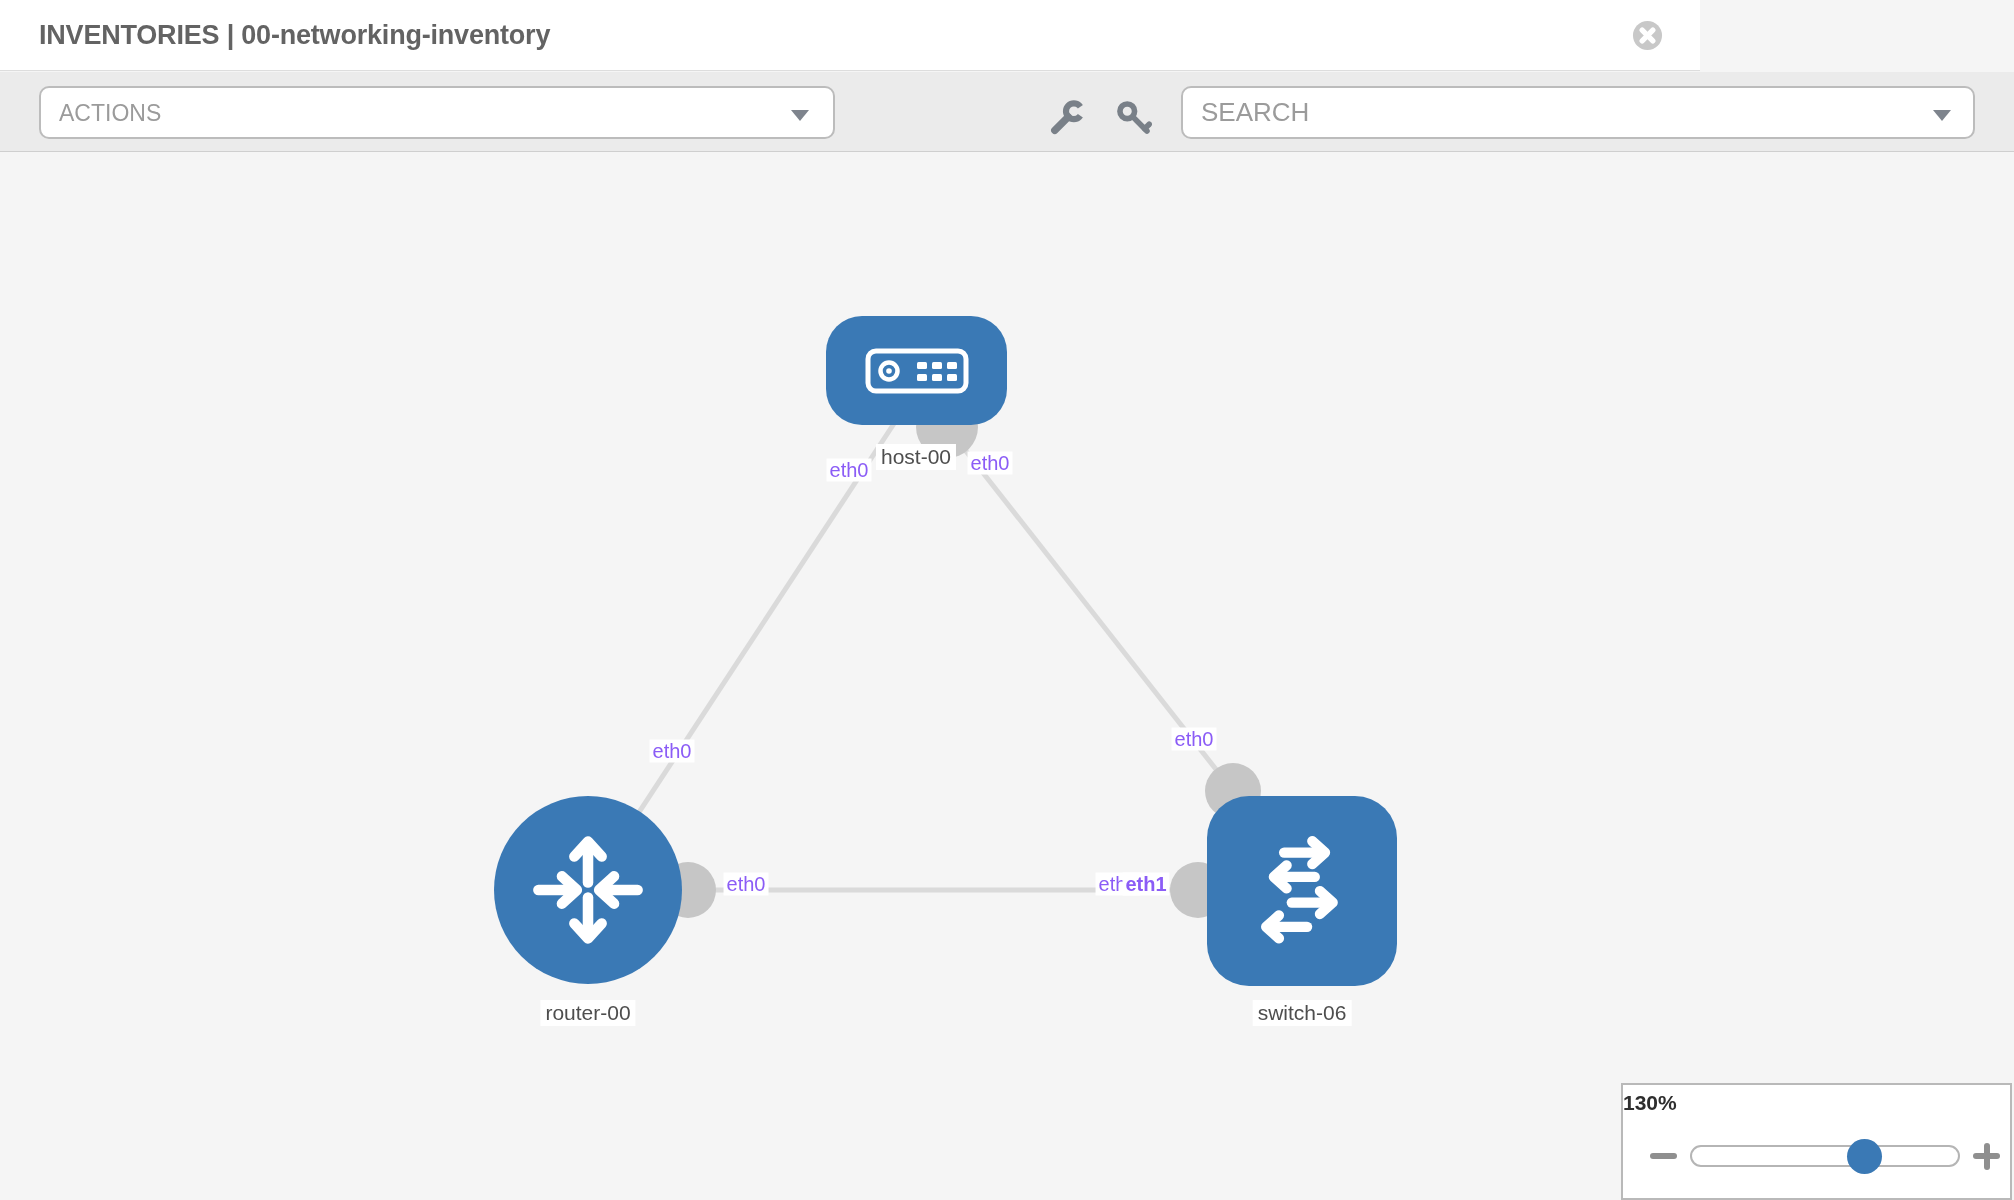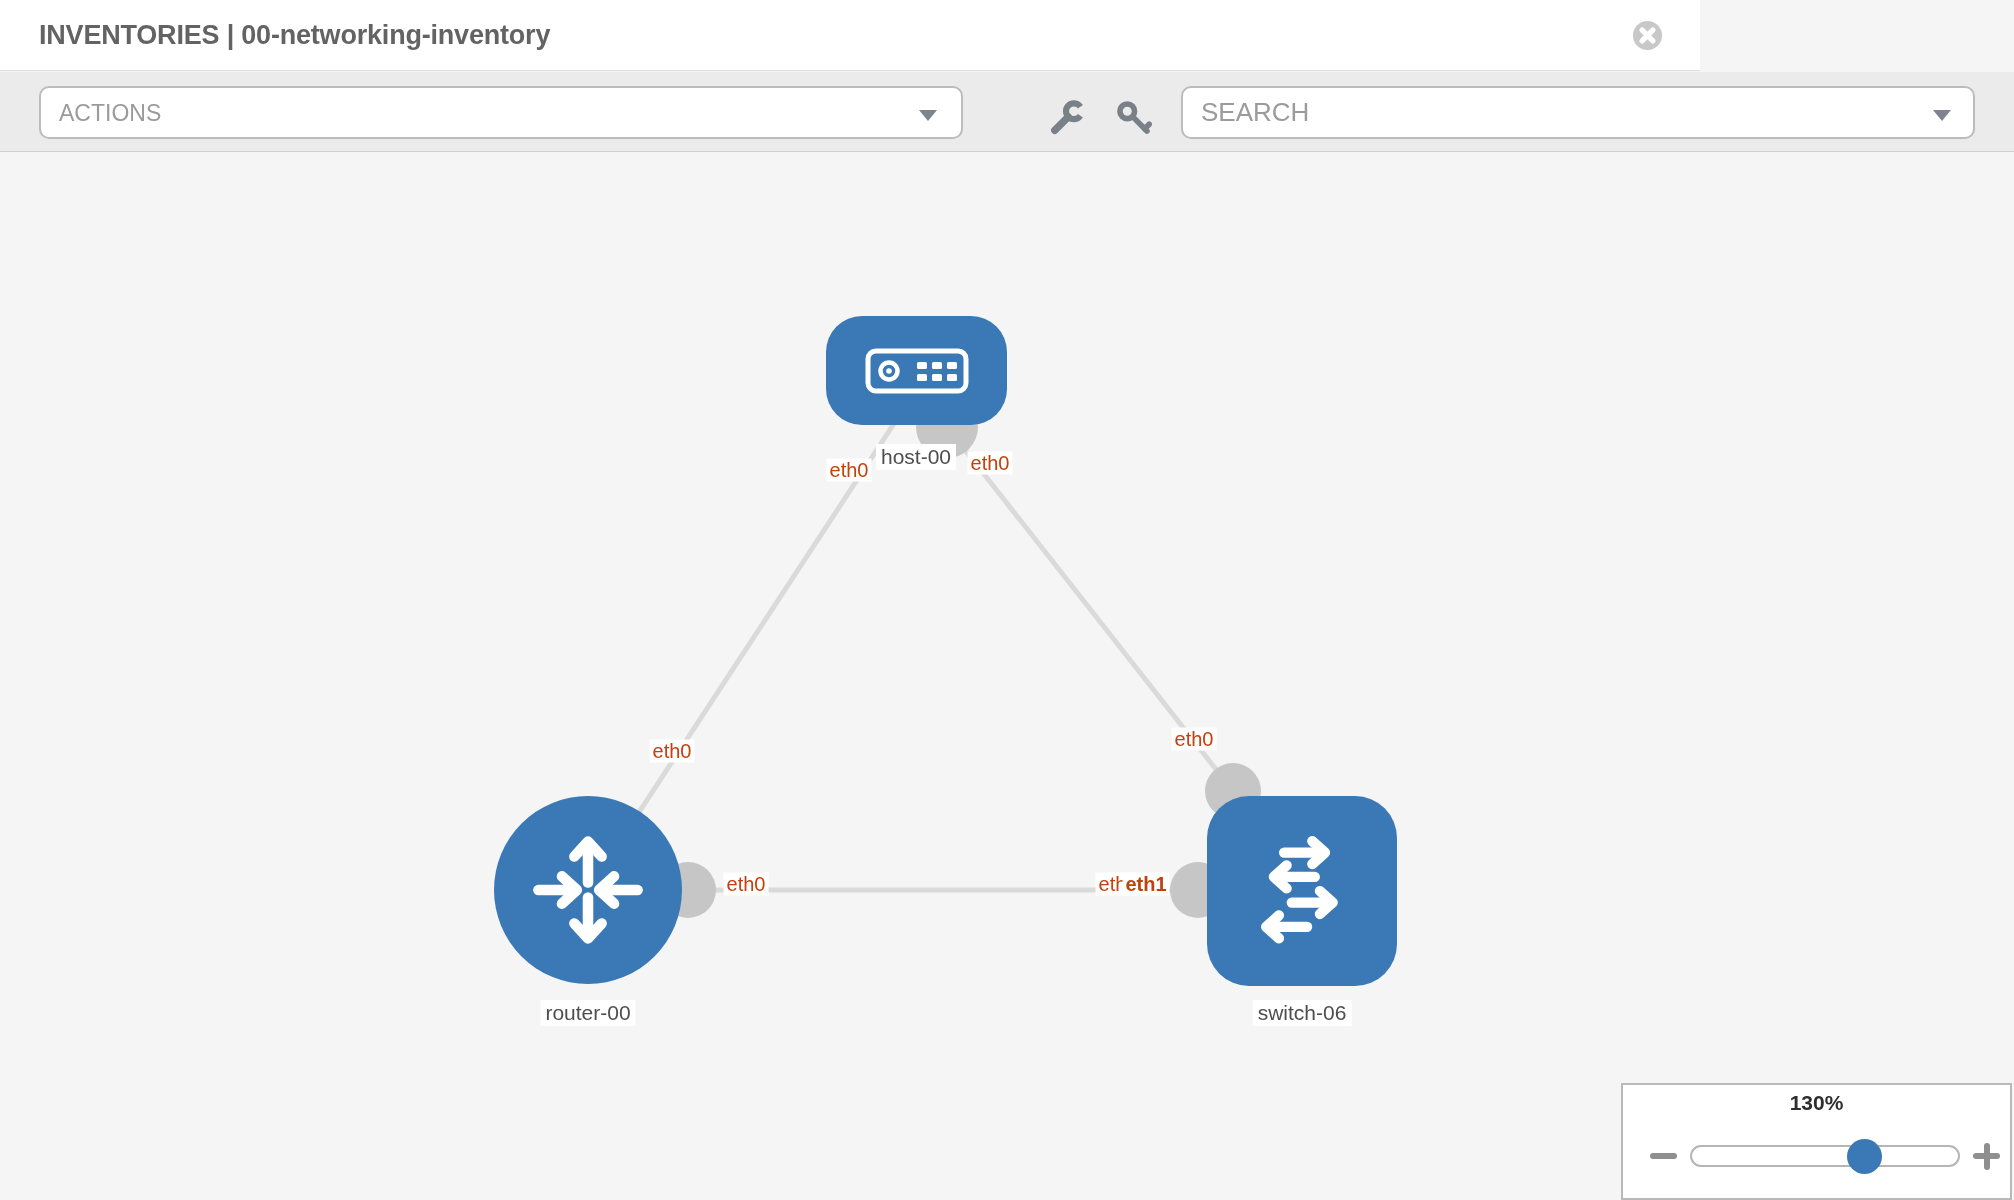--- a/index.html
+++ b/index.html
@@ -11,21 +11,21 @@
             background:#ffffff; border-bottom:1px solid #dddddd; z-index:30; }
   .page-title { position:absolute; left:39px; top:20px; font-size:27px; font-weight:700;
                 color:#636363; letter-spacing:-0.2px; }
   .close-btn { position:absolute; right:37px; top:20px; width:31px; height:31px; cursor:pointer; }
 
   
   .toolbar { position:absolute; top:72px; left:0; width:2014px; height:80px;
              background:#ebebeb; border-bottom:1px solid #cfcfcf; z-index:29; }
   .select-box { position:absolute; top:14px; height:53px; background:#ffffff;
                 border:2px solid #bcbcbc; border-radius:10px; }
-  .actions-box { left:39px; width:924px; cursor:pointer; }
+  .actions-box { left:39px; width:796px; cursor:pointer; }
   .search-box  { left:1181px; width:794px; }
   .select-label { position:absolute; left:18px; top:12px; font-size:23px; color:#9b9b9b; }
   .search-box input { position:absolute; left:18px; top:0; width:700px; height:49px;
                       border:none; background:transparent; outline:none;
                       font-family:"Liberation Sans", sans-serif; font-size:26px; color:#6b6b6b; }
   .search-box input::placeholder { color:#9b9b9b; opacity:1; }
   .caret { position:absolute; top:22px; width:0; height:0;
            border-left:9px solid transparent; border-right:9px solid transparent;
            border-top:11px solid #7e848d; }
   .actions-box .caret { right:24px; }
@@ -40,38 +40,38 @@
 
   .node { position:absolute; background:#3a79b5; display:flex; align-items:center;
           justify-content:center; z-index:3; cursor:pointer; }
   .node-host   { left:826px; top:316px; width:181px; height:109px; border-radius:36px; }
   .node-router { left:494px; top:796px; width:188px; height:188px; border-radius:50%; }
   .node-switch { left:1207px; top:796px; width:190px; height:190px; border-radius:42px; }
 
   .node-label { position:absolute; transform:translate(-50%,-50%); background:#ffffff;
                 color:#4e4e4e; font-size:21px; padding:1px 5px; white-space:nowrap; z-index:5; }
   .iface-label { position:absolute; transform:translate(-50%,-50%); background:#ffffff;
-                 color:#c2410c; font-size:20px; padding:0 3px; white-space:nowrap; z-index:4; }
+                 color:#8b5cf6; font-size:20px; padding:0 3px; white-space:nowrap; z-index:4; }
 
   
   .lbl-host   { left:916px;  top:457px; }
   .lbl-router { left:588px;  top:1013px; }
   .lbl-switch { left:1302px; top:1013px; }
   .if-host-left   { left:849px;  top:470px; }
   .if-host-right  { left:990px;  top:463px; }
   .if-mid-left    { left:672px;  top:751px; }
   .if-mid-right   { left:1194px; top:739px; }
   .if-router-port { left:746px;  top:884px; }
   .if-switch-back  { left:1118px; top:884px; z-index:4; }
   .if-switch-front { left:1146px; top:884px; z-index:5;font-weight:bold; }
 
   
   .zoom-panel { position:absolute; left:1621px; top:1083px; width:391px; height:117px;
                 background:#ffffff; border:2px solid #b9b9b9; z-index:20; }
-  .zoom-level { position:absolute; left:0; top:6px; width:100%; text-align:center;
+  .zoom-level { position:absolute; left:0; top:6px; width:100%; text-align:left;
                 font-size:21px; font-weight:600; color:#2e2e2e; }
   .zoom-minus { position:absolute; left:27px; top:68px; width:27px; height:6px;
                 border-radius:3px; background:#8f8f8f; cursor:pointer; }
   .zoom-track { position:absolute; left:67px; top:60px; width:270px; height:22px;
                 border:2px solid #b5b5b5; border-radius:12px; background:#ffffff; cursor:pointer; }
   .zoom-thumb { position:absolute; left:224px; top:54px; width:35px; height:35px;
                 border-radius:50%; background:#3a79b5; cursor:grab; }
   .zoom-plus-h { position:absolute; left:350px; top:68px; width:27px; height:6px;
                  border-radius:3px; background:#8f8f8f; cursor:pointer; }
   .zoom-plus-v { position:absolute; left:360.5px; top:57.5px; width:6px; height:27px;

